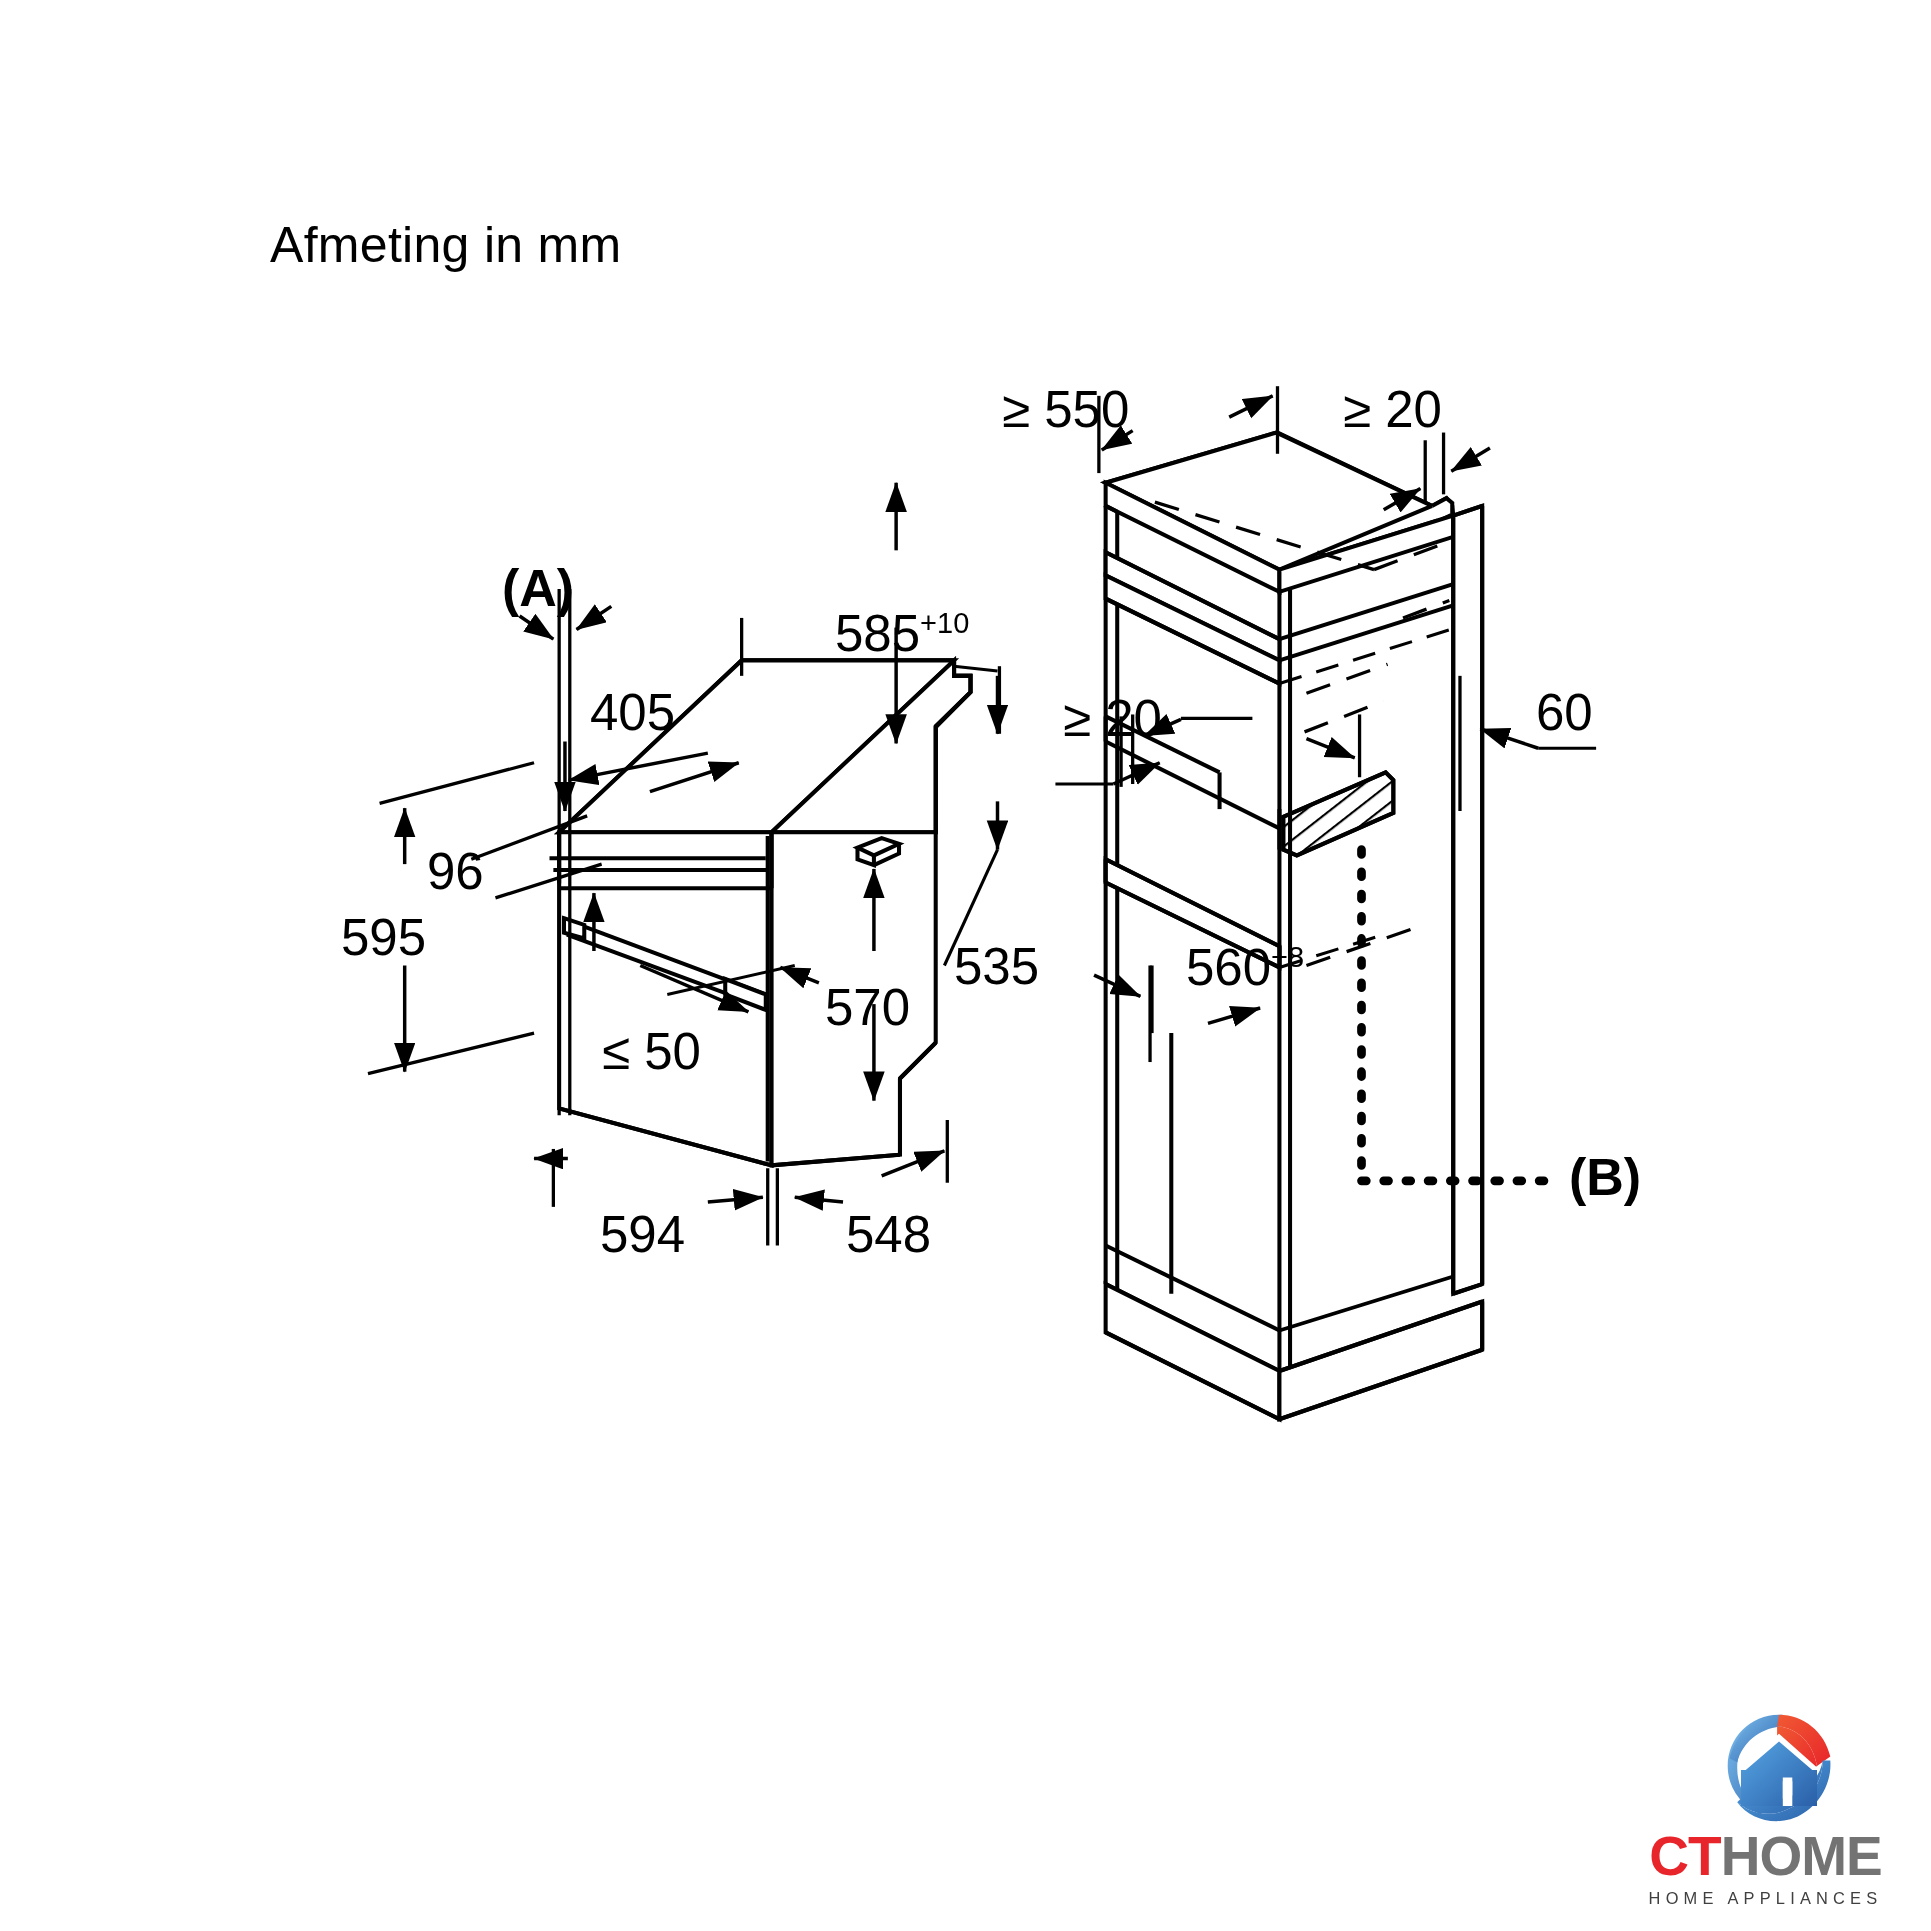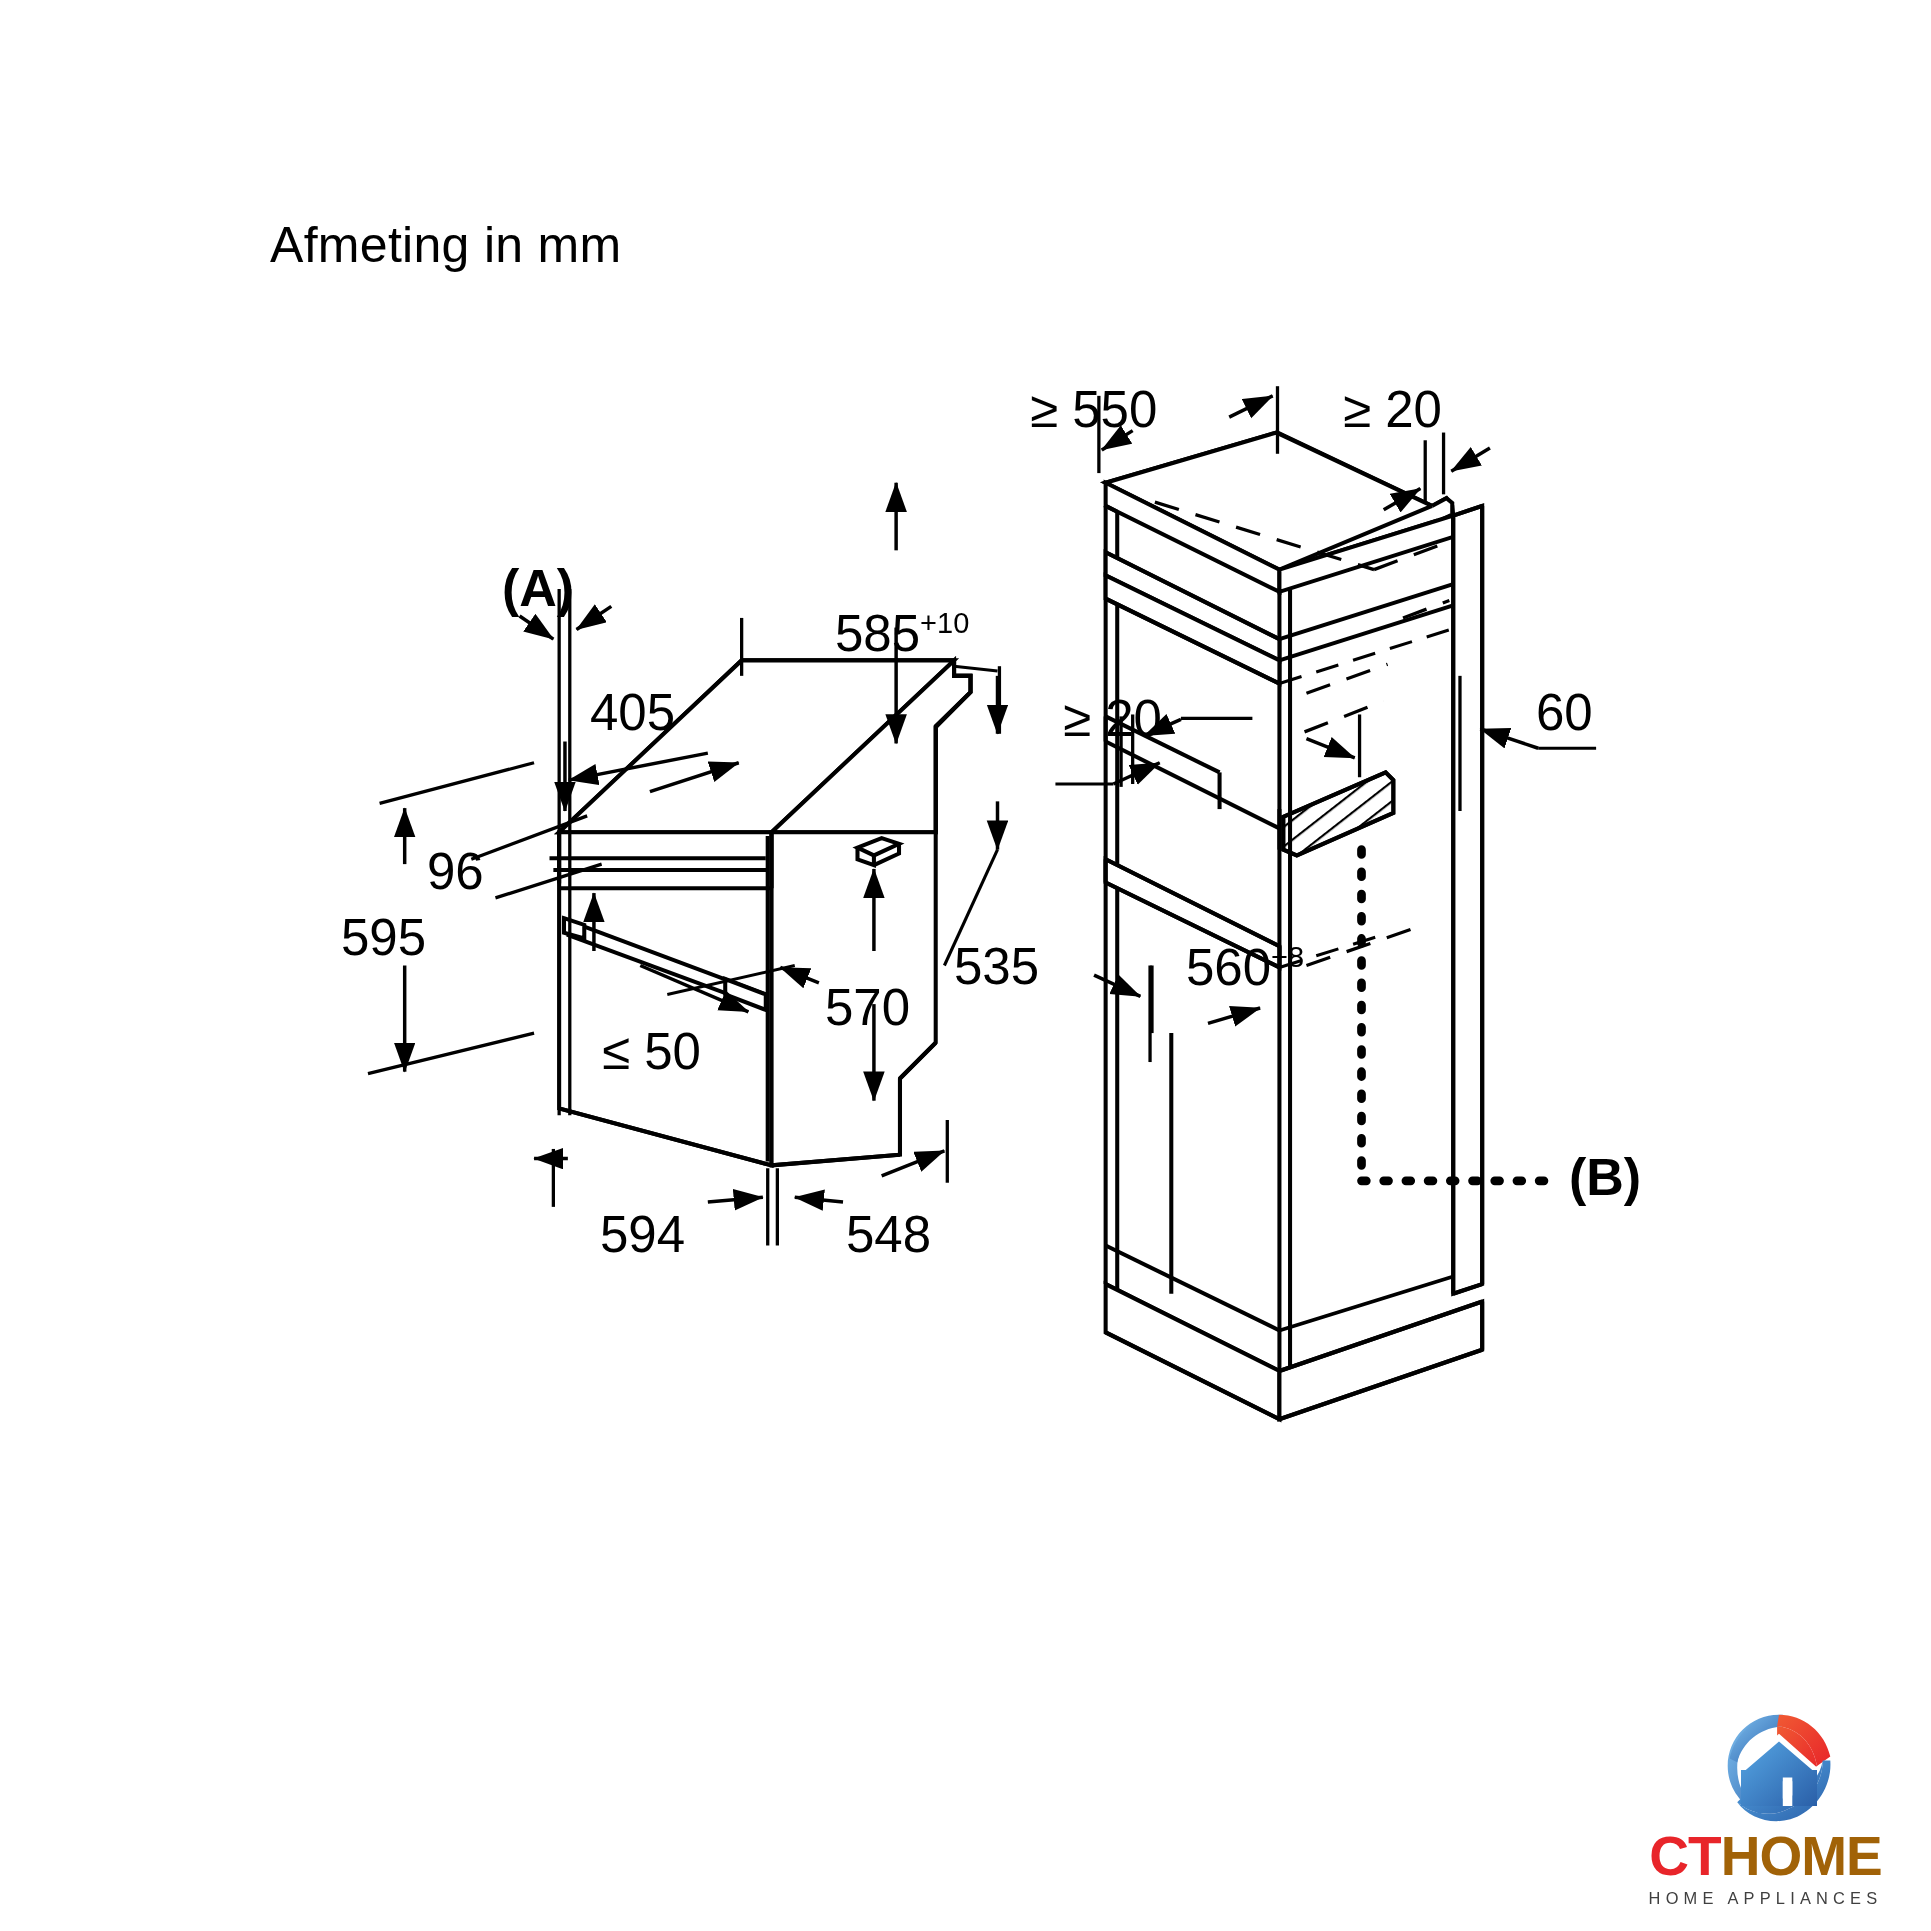--- a/index.html
+++ b/index.html
@@ -91,21 +91,21 @@
     left: 0px;
     top: 118px;
     width: 377px;
     text-align: center;
     font-size: 55px;
     font-weight: bold;
     letter-spacing: -1px;
     line-height: 1;
   }
   .logo-ct { color: #e8252a; }
-  .logo-home { color: #a16207; }
+  .logo-home { color: #737373; }
   #logo-sub {
     position: absolute;
     left: 0px;
     top: 178px;
     width: 377px;
     text-align: center;
     font-size: 16.4px;
     color: #404040;
     letter-spacing: 5.2px;
     font-weight: normal;
@@ -362,21 +362,21 @@
   <div class="txt dim" style="left:570px; top:1026px;">≤ 50</div>
 
   <div class="txt dim" style="left:793px; top:982px;">570</div>
 
   <div class="txt dim" style="left:922px; top:941px;">535</div>
 
   <div class="txt dim" style="left:568px; top:1209px;">594</div>
 
   <div class="txt dim" style="left:814px; top:1209px;">548</div>
 
-  <div class="txt dim" style="left:998px; top:384px;">≥ 550</div>
+  <div class="txt dim" style="left:970px; top:384px;">≥ 550</div>
 
   <div class="txt dim" style="left:1311px; top:384px;">≥ 20</div>
 
   <div class="txt dimsup" style="left:803px; top:608px;">
     <span>585</span><sup>+10</sup>
   </div>
 
   <div class="txt dim" style="left:1031px; top:693px;">≥ 20</div>
 
   <div class="txt dim" style="left:1504px; top:687px;">60</div>

